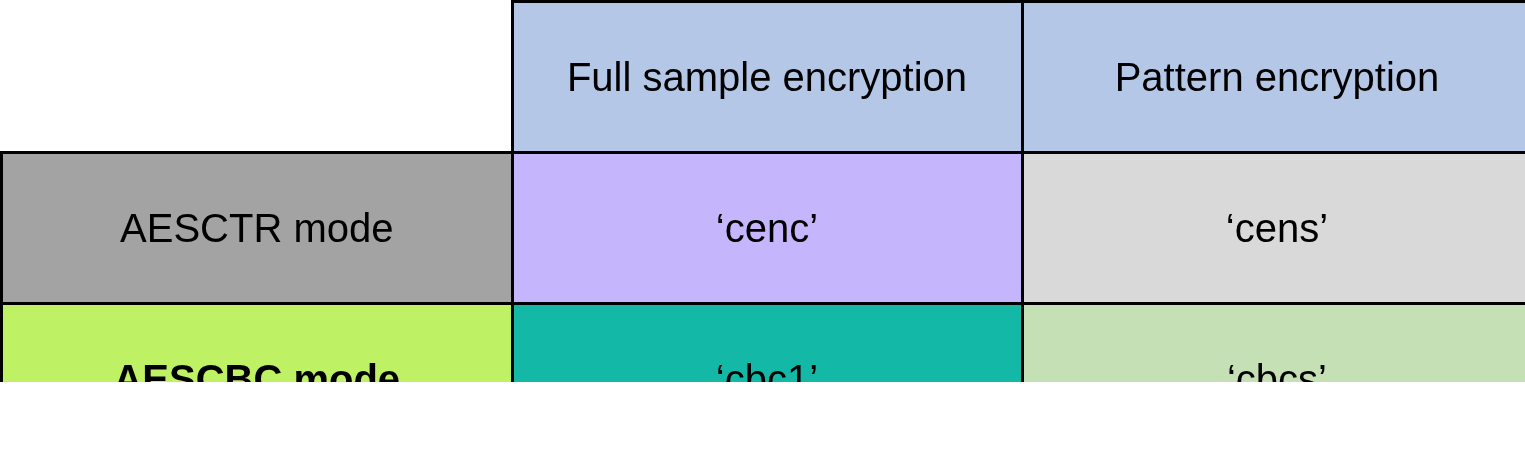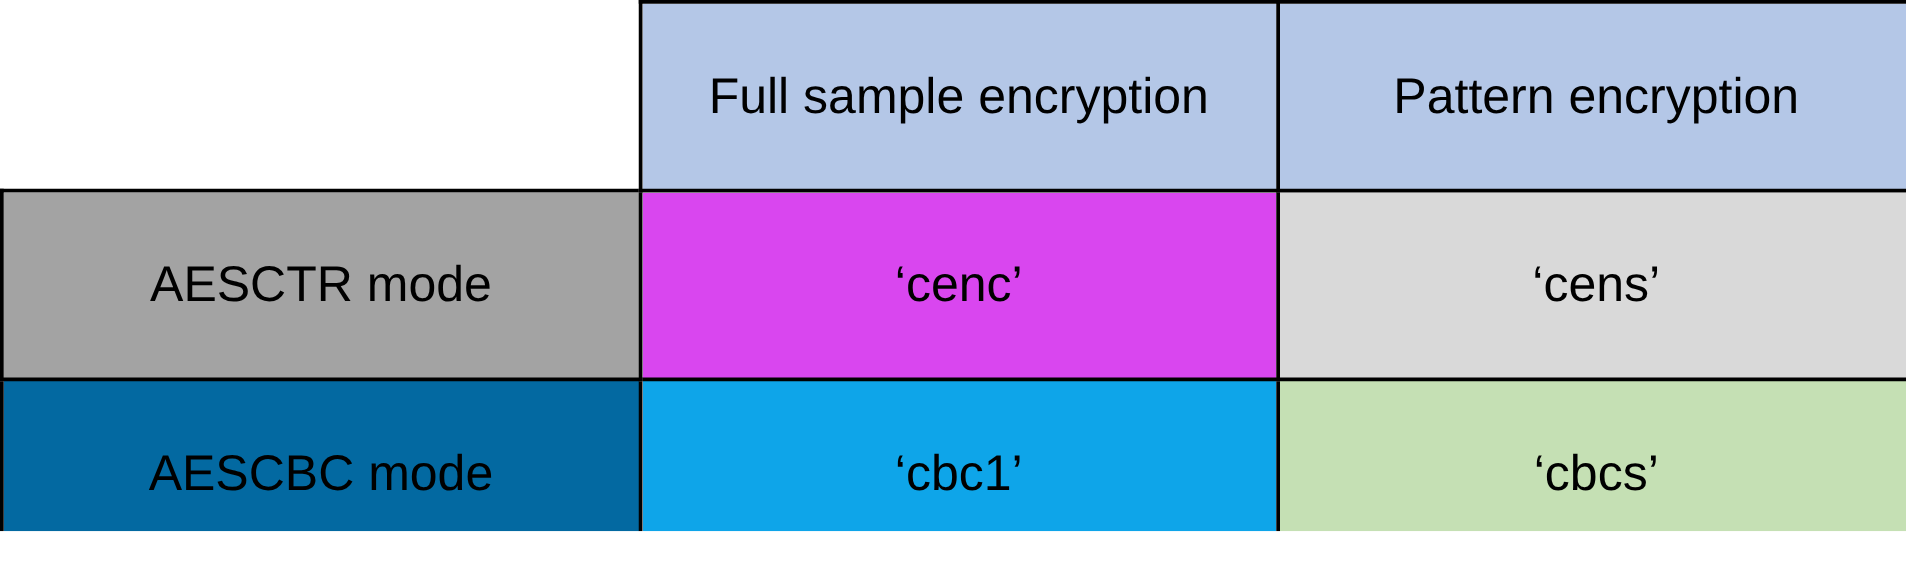--- a/index.html
+++ b/index.html
@@ -3,21 +3,21 @@
 <meta charset="utf-8">
 <style>
   html, body {
     margin: 0;
     padding: 0;
     background: #ffffff;
   }
   .stage {
     position: relative;
     width: 1525px;
-    height: 425px;
+    height: 382px;
     background: #ffffff;
     overflow: hidden;
   }
   table.enc-table {
     border-collapse: collapse;
     table-layout: fixed;
     width: 1523px;
     height: 453px;
     font-family: "Liberation Sans", sans-serif;
     font-size: 40px;
@@ -45,23 +45,23 @@
 <div class="stage">
   <table class="enc-table">
     <tbody>
         <tr class="r">
       <td class="corner col-w1"></td>
       <td class="col-w2" style="background-color: rgb(180, 199, 231);">Full sample encryption</td>
       <td class="col-w3" style="background-color: rgb(180, 199, 231);">Pattern encryption</td>
     </tr>
     <tr class="r">
       <td class="col-w1" style="background-color: #a3a3a3;">AESCTR mode</td>
-      <td class="col-w2" style="background-color: #d946ef;">‘cenc’</td>
+      <td class="col-w2" style="background-color: #c4b5fd;">‘cenc’</td>
       <td class="col-w3" style="background-color: rgb(217, 217, 217);">‘cens’</td>
     </tr>
     <tr class="r">
-      <td class="col-w1" style="background-color: #0369a1;">AESCBC mode</td>
-      <td class="col-w2" style="background-color: #0ea5e9;">‘cbc1’</td>
+      <td class="col-w1" style="background-color: #bef264; font-weight: bold;">AESCBC mode</td>
+      <td class="col-w2" style="background-color: #14b8a6;">‘cbc1’</td>
       <td class="col-w3" style="background-color: rgb(197, 224, 180);">‘cbcs’</td>
     </tr>
   </tbody>
     </table>
 </div>
 
 </body></html>

